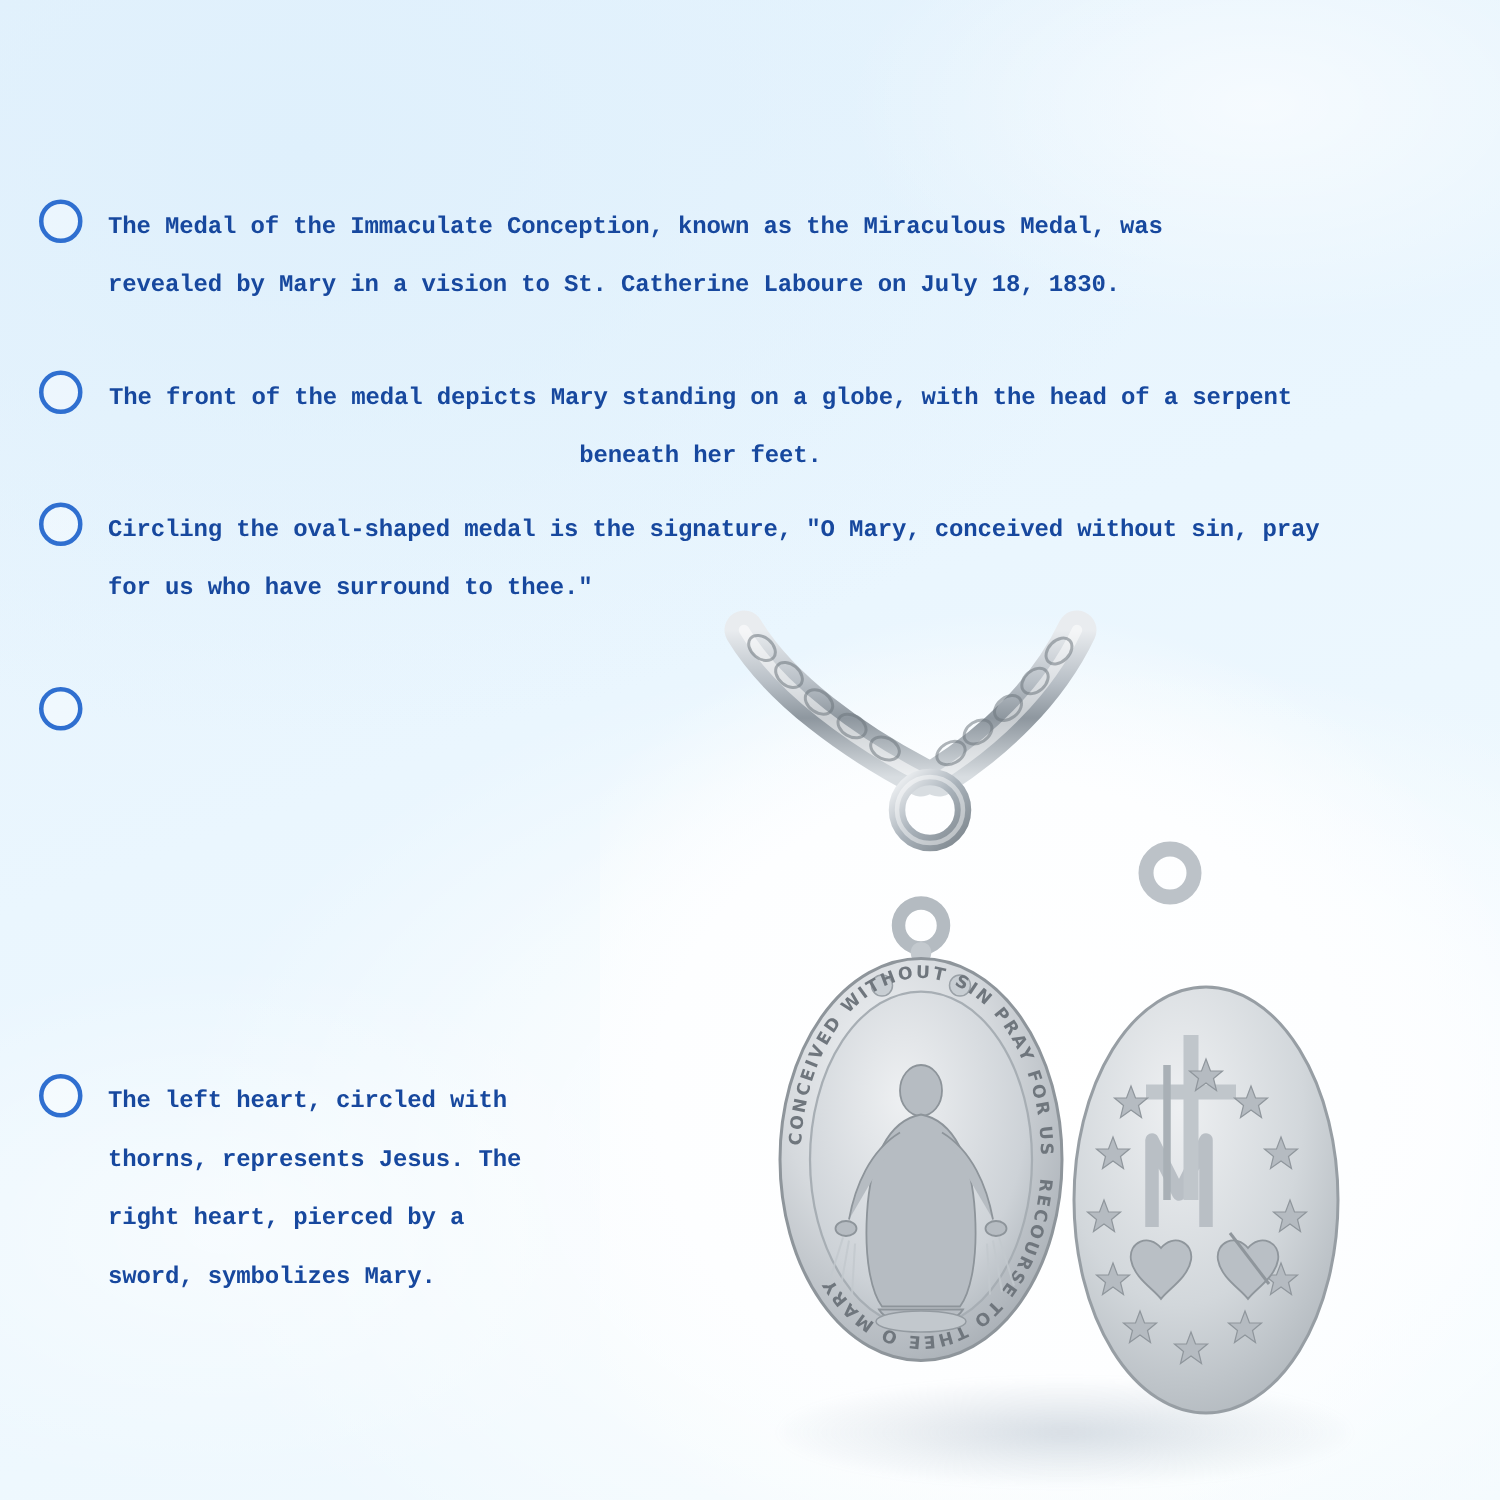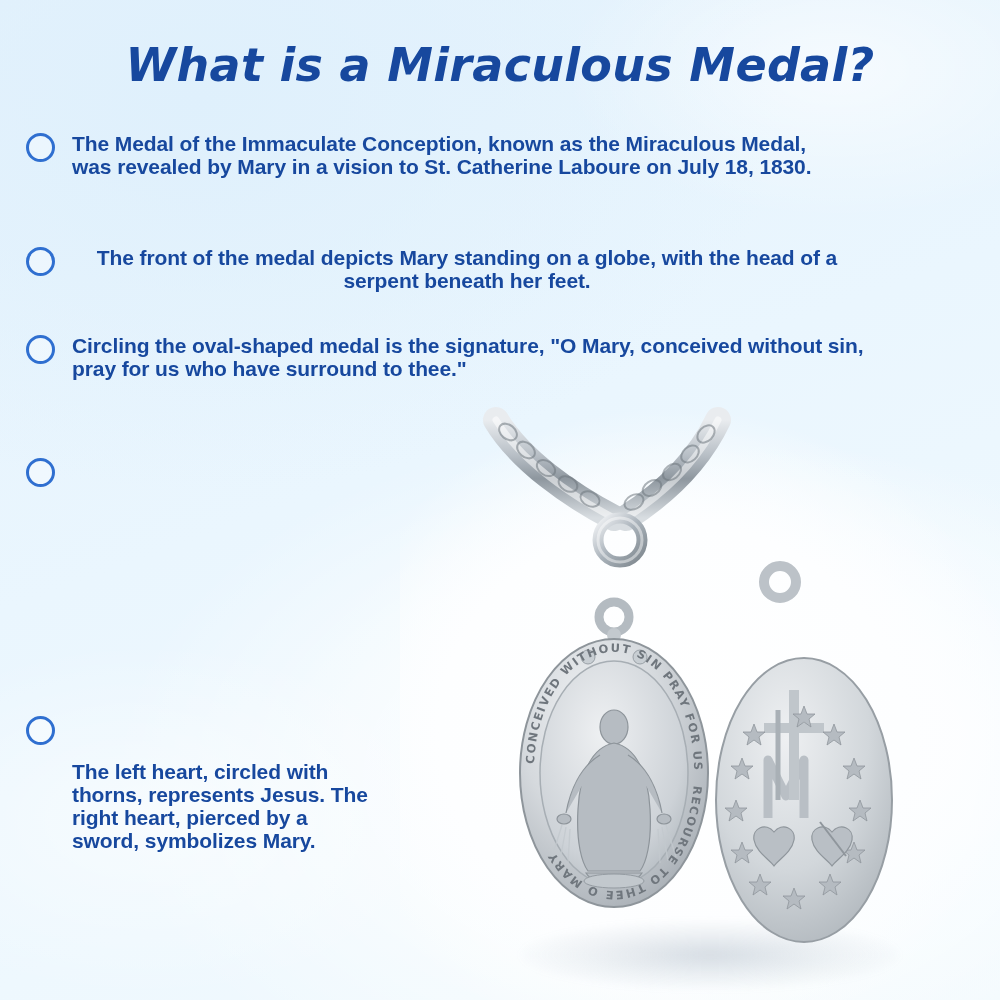--- a/index.html
+++ b/index.html
@@ -73,38 +73,38 @@
     width: 29px;
     height: 29px;
     border-radius: 50%;
     border: 3px solid #2f6fd0;
     box-sizing: border-box;
     margin-top: 1px;
     background: rgba(255,255,255,0.35);
   }
   .btext {
     margin-left: 17px;
-    font-family: Liberation Sans, sans-serif;
+    font-family: Liberation Mono, monospace;
     font-weight: bold;
-    font-size: 21px;
-    line-height: 23px;
+    font-size: 16px;
+    line-height: 39px;
     color: #17489e;
     letter-spacing: -0.1px;
   }
 
   .b1 { left: 0; top: 0; }
   .b1 .btext { width: 742px; }
   .b2 { left: 0; top: 114px; }
   .b2 .btext { width: 790px; text-align: center; }
   .b3 { left: 0; top: 202px; }
   .b3 .btext { width: 835px; }
   .b4 { left: 0; top: 325px; }
   .b4 .btext { width: 312px; }
   .b5 { left: 0; top: 583px; }
-  .b5 .btext { width: 300px; margin-top: 45px; }
+  .b5 .btext { width: 300px; }
 
   
   .photo {
     position: absolute;
     left: 400px;
     top: 400px;
     width: 600px;
     height: 600px;
     overflow: hidden;
   }
@@ -147,21 +147,20 @@
 </style>
 </head>
 <body>
 
 <div class="poster">
 
   <div class="swoosh swoosh-a"></div>
   <div class="swoosh swoosh-b"></div>
   <div class="swoosh swoosh-c"></div>
 
-  <div class="title">What is a Miraculous Medal?</div>
 
   <div class="bullets">
 
     <div class="bullet b1">
       <span class="ring"></span>
       <span class="btext">The Medal of the Immaculate Conception, known as the Miraculous Medal, was revealed by Mary in a vision to St. Catherine Laboure on July 18, 1830.</span>
     </div>
 
     <div class="bullet b2">
       <span class="ring"></span>

